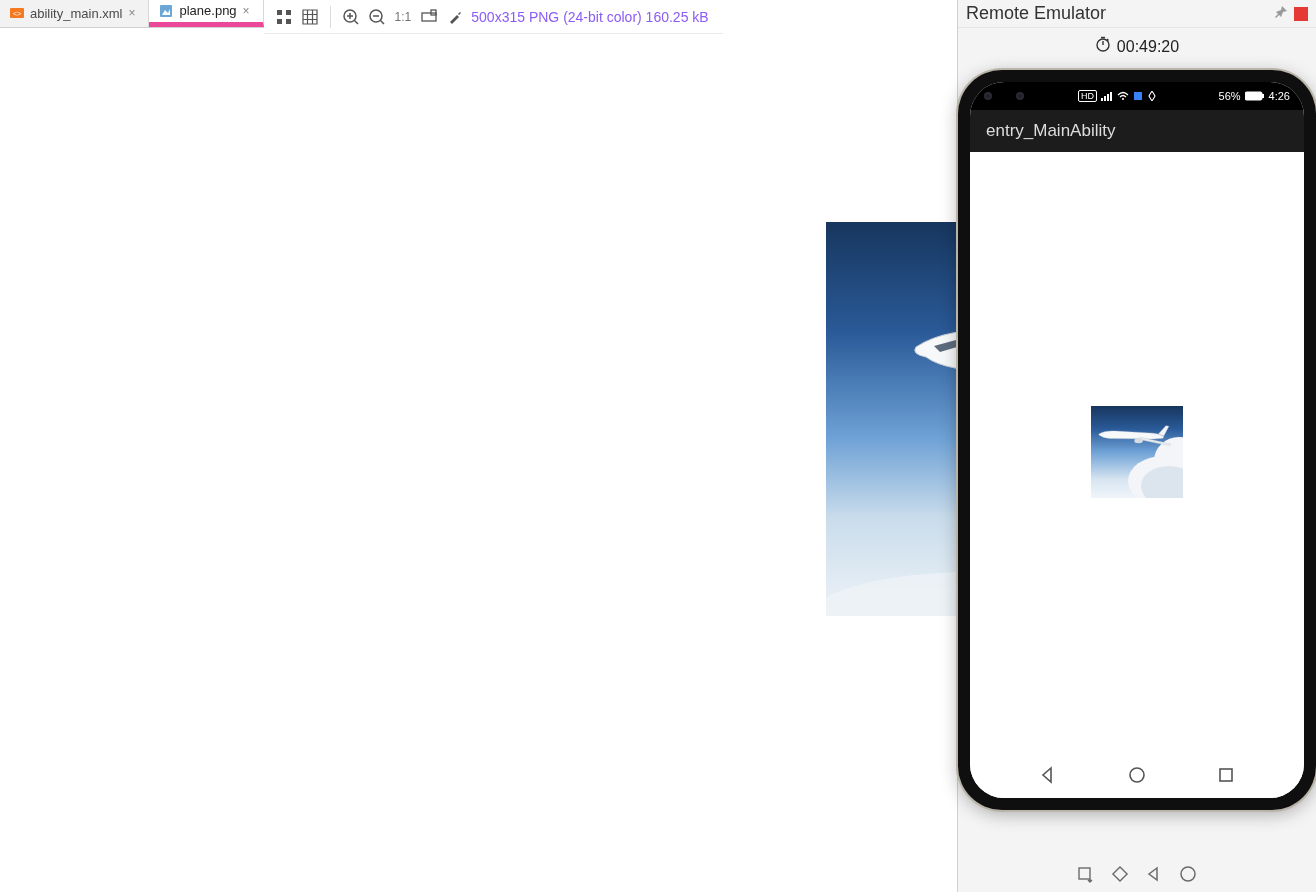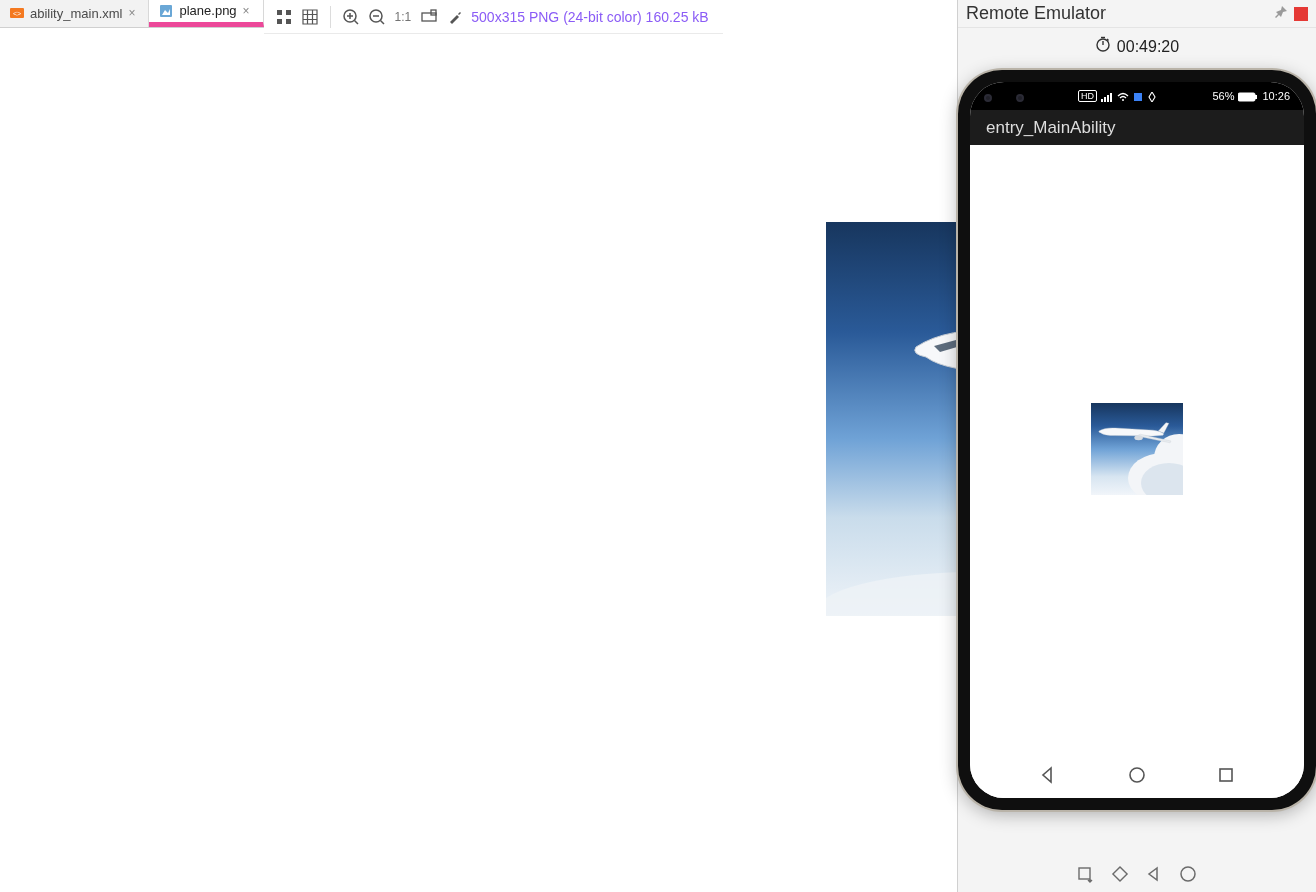--- a/index.html
+++ b/index.html
@@ -169,29 +169,29 @@
     height:28px;
     background:#000;
     color:#fff;
     display:flex;
     align-items:center;
     padding:0 14px;
     font-size:11px;
     justify-content:space-between;
   }
   .status-left, .status-right {
-    display:flex; align-items:flex-end; gap:4px;
+    display:flex; align-items:center; gap:4px;
   }
   .notch-cam {
     width:8px; height:8px; border-radius:50%;
     background:#202028; border:2px solid #2b2b36;
     margin-right:6px;
   }
   .app-title-bar {
-    height:35px;
+    height:42px;
     background:#1c1c1c;
     color:#ddd;
     display:flex;
     align-items:center;
     padding:0 16px;
     font-size:17px;
   }
   .app-content {
     flex:1;
     display:flex;
@@ -399,21 +399,21 @@
             <svg width="10" height="10" viewBox="0 0 10 10">
                 <path d="M5 0 L8 5 L5 10 L2 5 Z" fill="none" stroke="#fff" stroke-width="1.1"></path>
               </svg>
           </div>
           <div class="status-right">
             <span>56%</span>
             <svg width="20" height="10" viewBox="0 0 20 10">
                 <rect x="0" y="1" width="17" height="8" rx="1.5" stroke="#fff" fill="#fff"></rect>
                 <rect x="17" y="3" width="2" height="4" fill="#fff"></rect>
               </svg>
-            <span>10:26</span>
+            <span>4:26</span>
           </div>
         </div>
         <div class="app-title-bar">
           <span>entry_MainAbility</span>
         </div>
         <div class="app-content">
           <div class="plane-thumb">
             <svg viewBox="0 0 92 92" preserveAspectRatio="none">
               <g fill="#f3f5f8">
                   <ellipse cx="72" cy="75" rx="35" ry="25"></ellipse>

